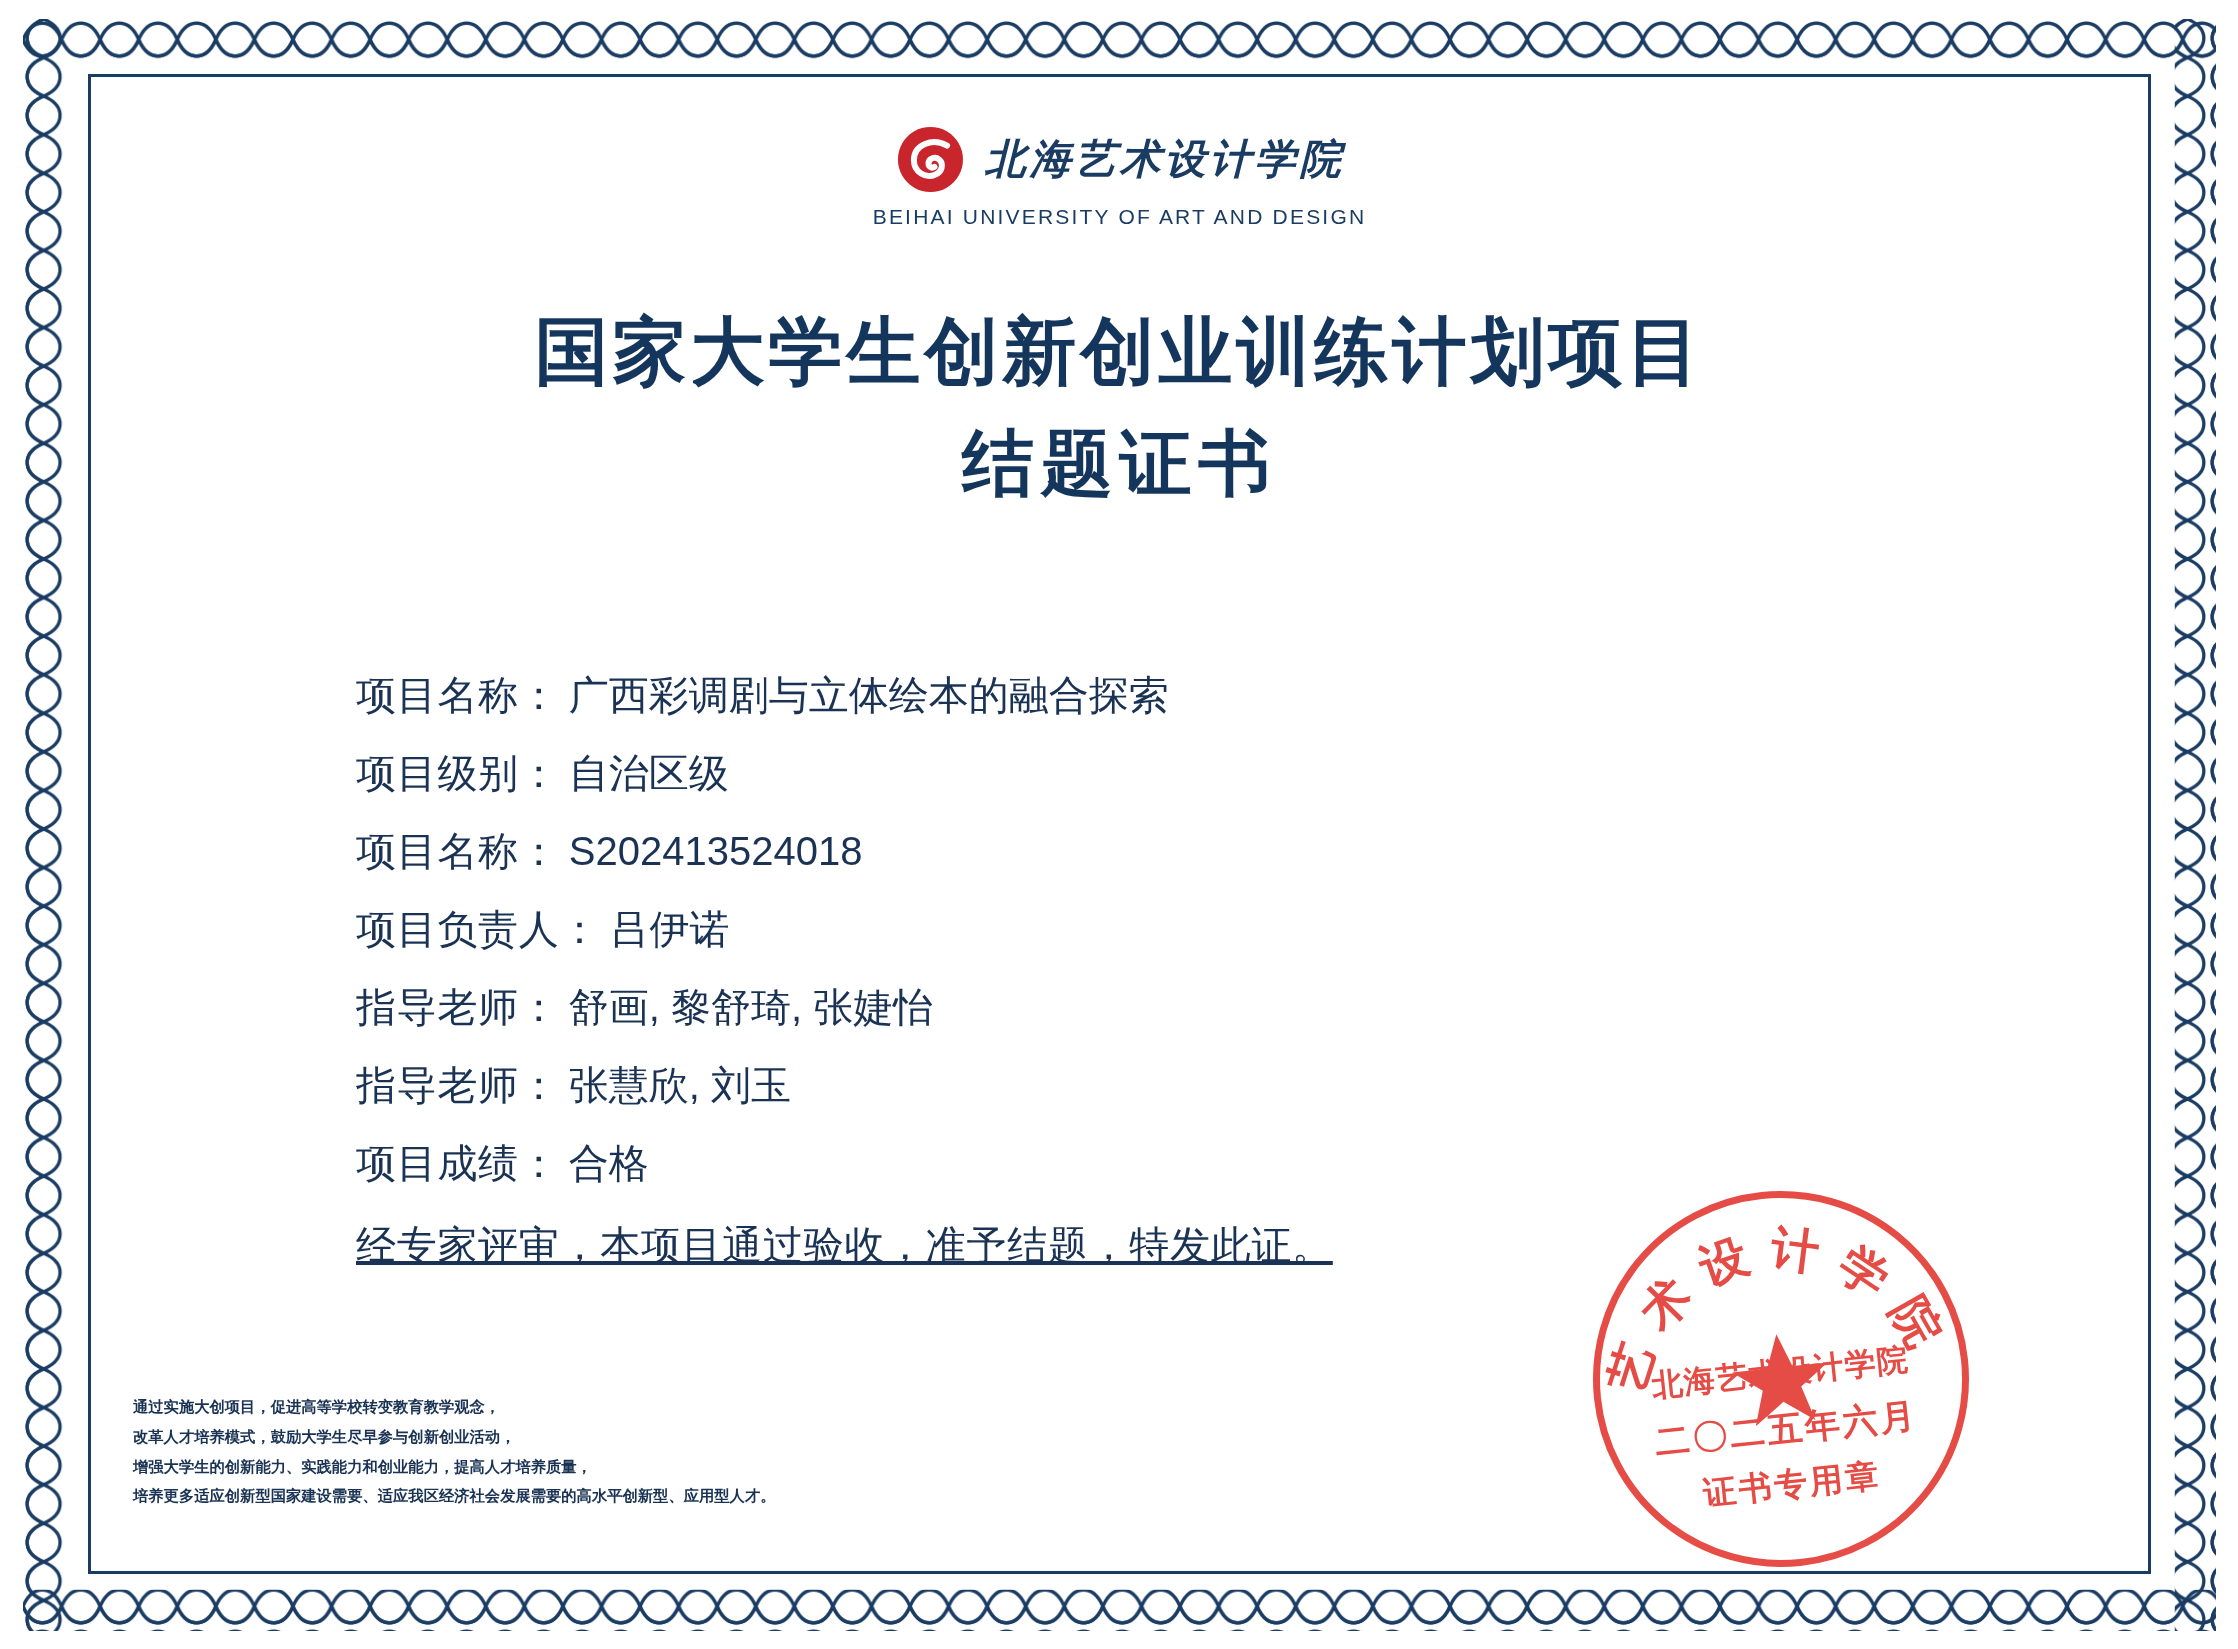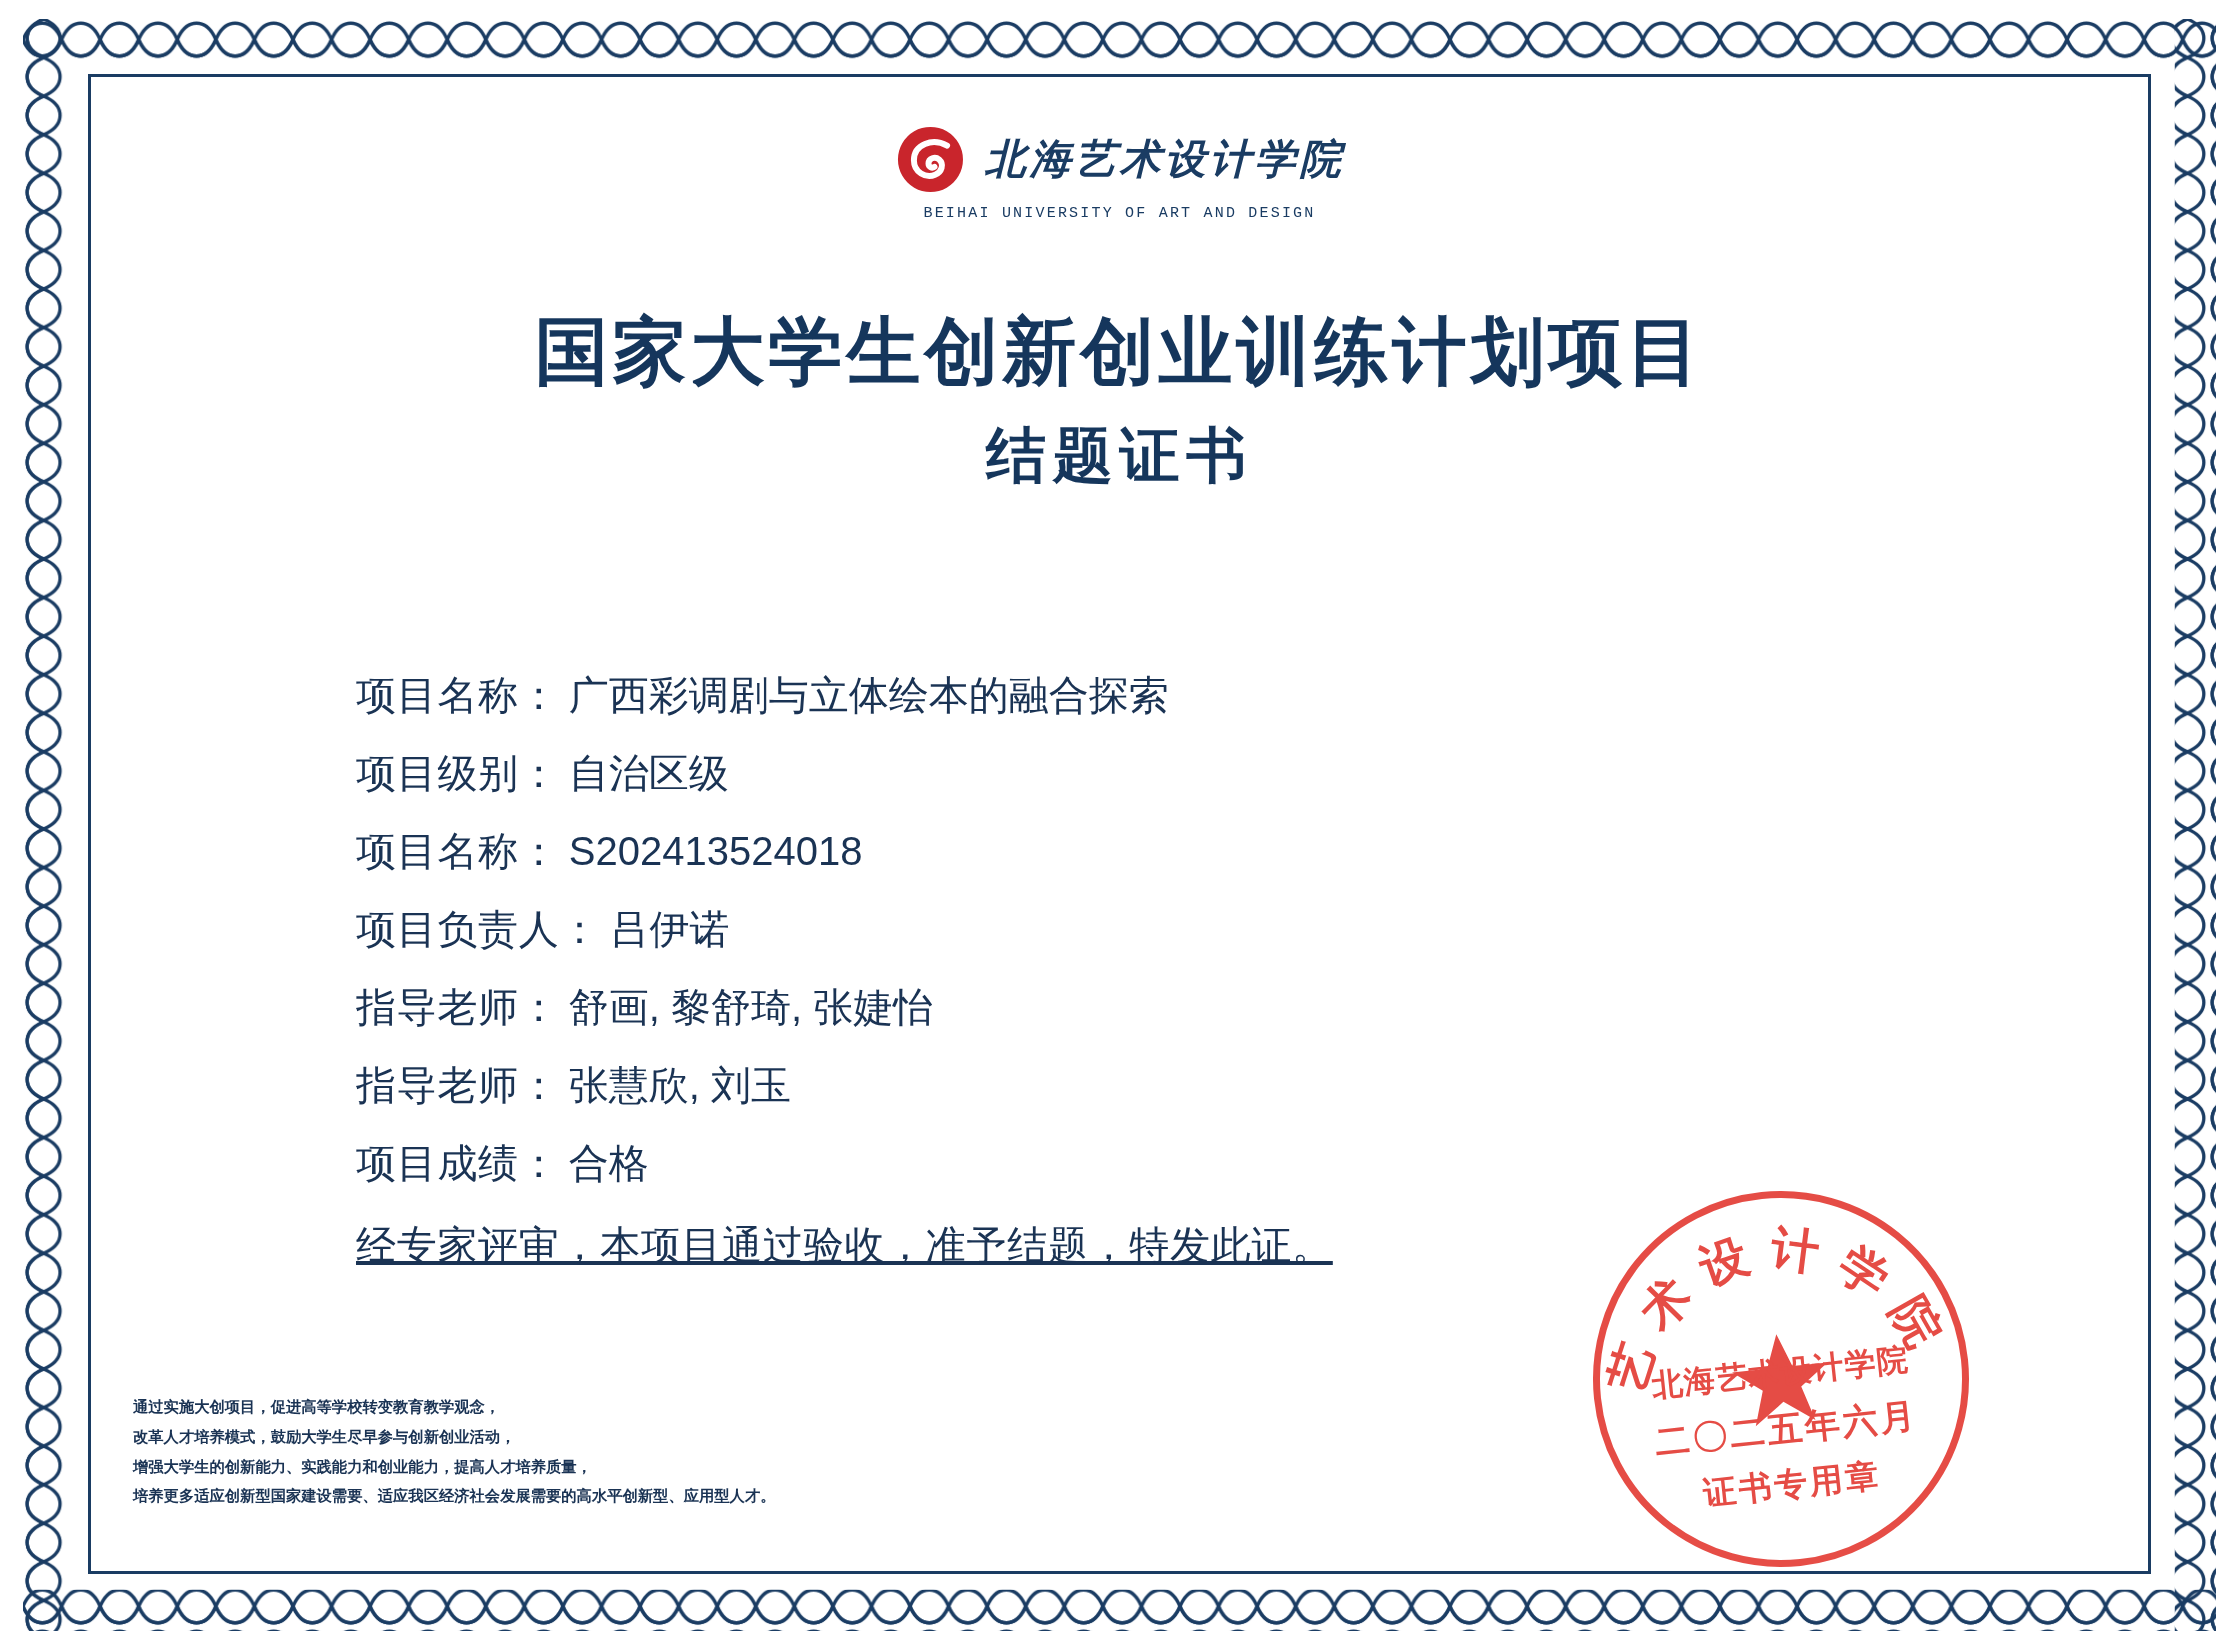--- a/index.html
+++ b/index.html
@@ -73,24 +73,24 @@
     font-family: "DejaVu Serif", "Liberation Serif", serif;
     font-size: 41px;
     font-weight: bold;
     font-style: italic;
     letter-spacing: 4px;
     color: #1a3c63;
     line-height: 1;
   }
   .logo-text-en {
     margin-top: 9.3px;
-    font-size: 15px;
+    font-size: 21px;
     letter-spacing: 2.2px;
     color: #1a3c63;
-    font-family: Liberation Mono, monospace;
+    font-family: Liberation Sans, sans-serif;
   }
 
   
   .title-main {
     position: absolute;
     left: 0;
     right: 0;
     top: 303px;
     text-align: center;
     font-family: "DejaVu Serif", "Liberation Serif", serif;
@@ -101,21 +101,21 @@
     white-space: nowrap;
   }
   .title-sub {
     position: absolute;
     left: 0;
     right: 0;
     top: 416px;
     text-align: center;
     font-family: "DejaVu Serif", "Liberation Serif", serif;
     font-weight: bold;
-    font-size: 60px;
+    font-size: 72px;
     letter-spacing: 6.7px;
     color: #15365c;
     white-space: nowrap;
   }
 
   
   .fields {
     position: absolute;
     left: 356px;
     top: 672px;

